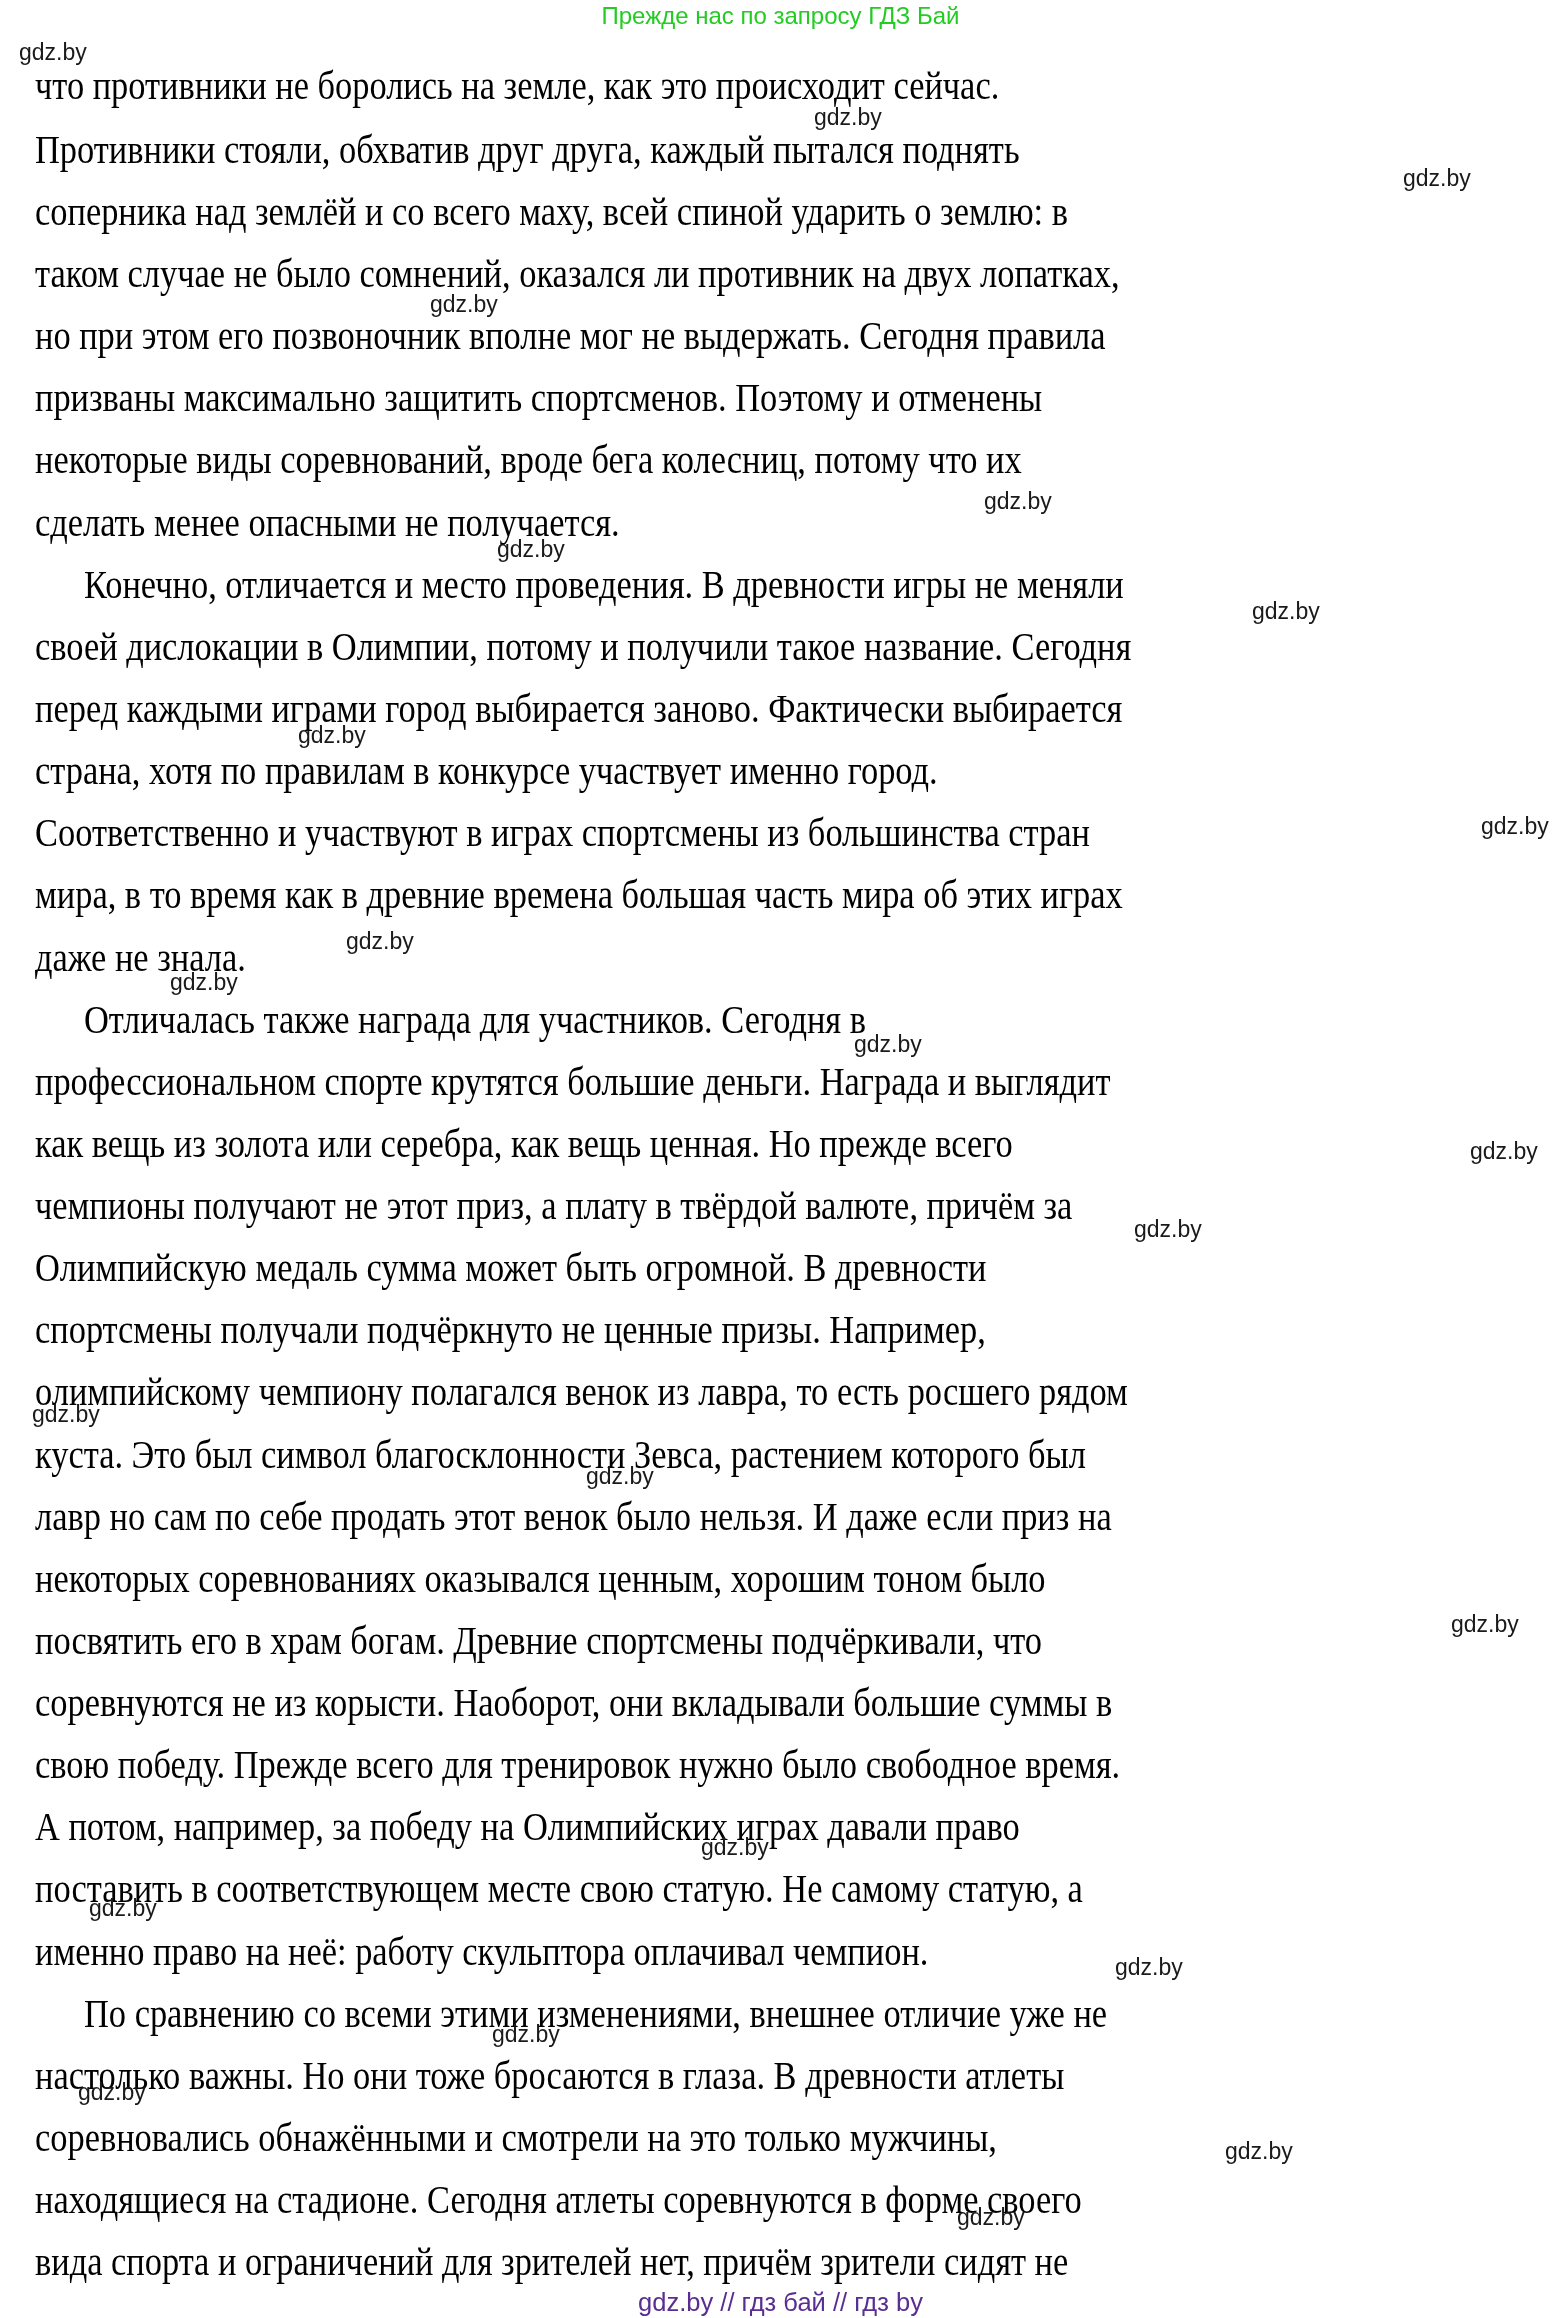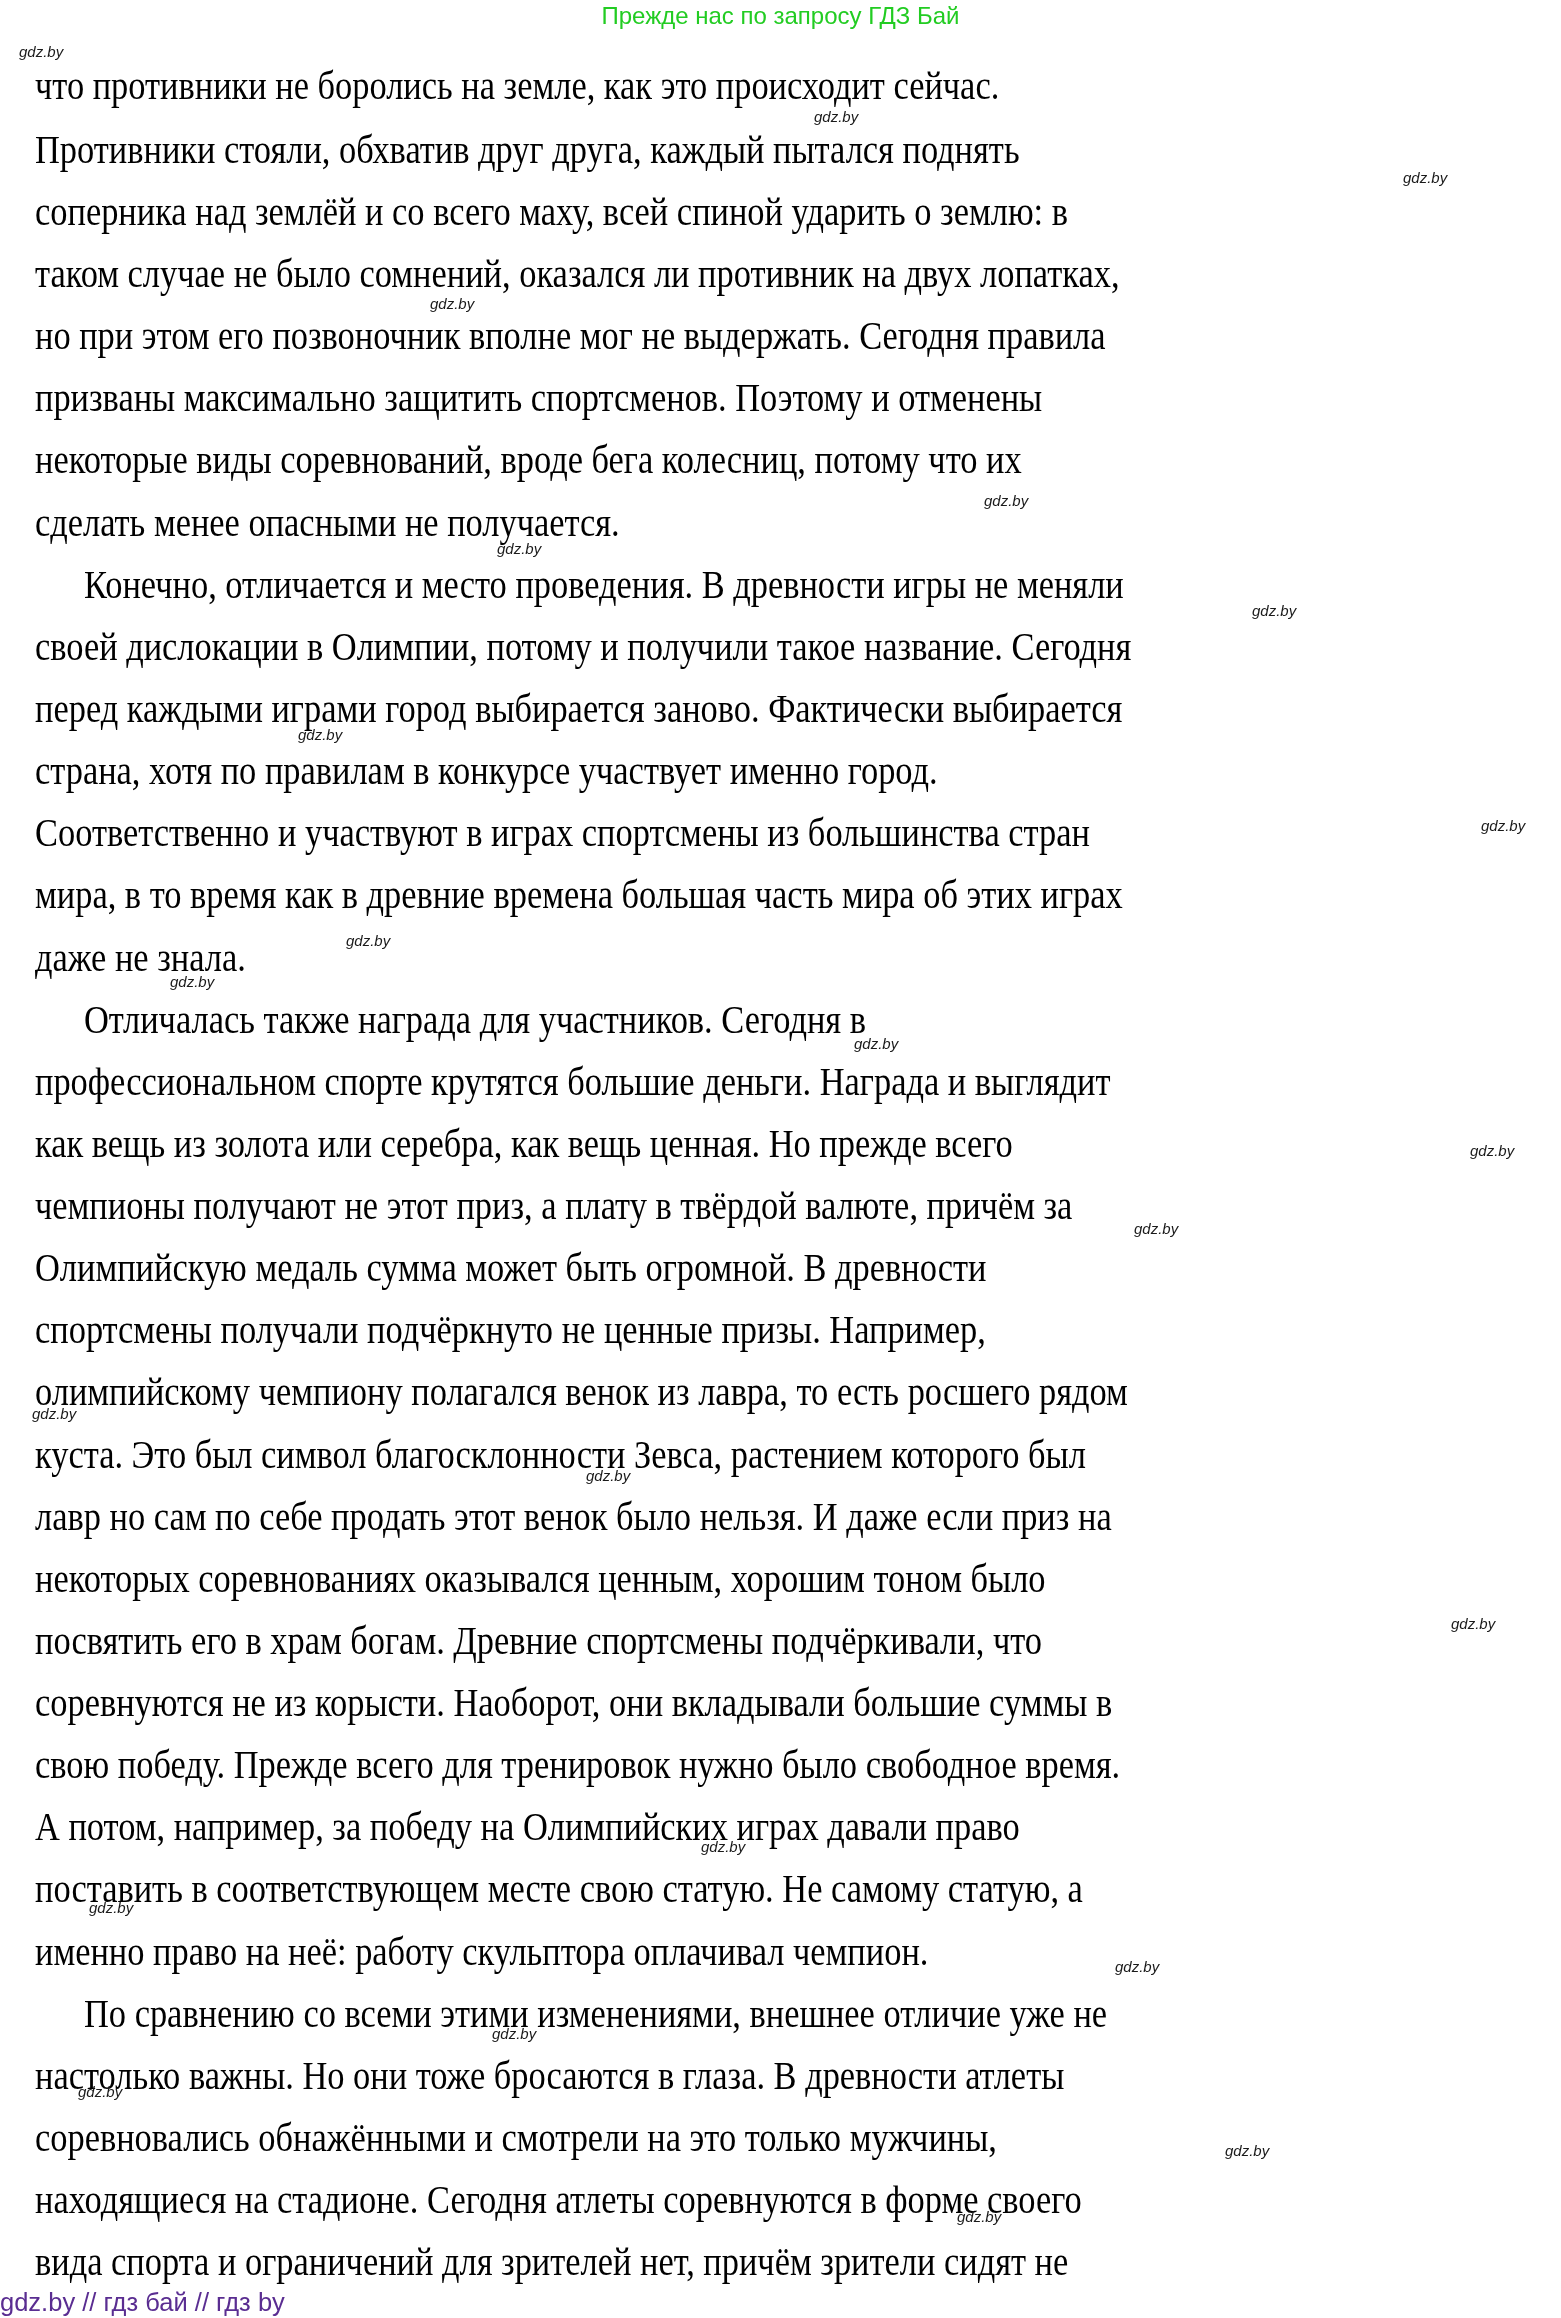--- a/index.html
+++ b/index.html
@@ -11,25 +11,25 @@
   }
   .page { position: absolute; left: 0; top: 0; width: 1561px; height: 2319px; }
   .line {
     position: absolute; left: 35px;
     font-family: "Liberation Serif", serif; font-size: 40px; line-height: 48px;
     color: #000000; white-space: nowrap;
     transform-origin: left top; transform: scaleX(0.86);
   }
   .line.indent { left: 84px; }
   .wm {
-    position: absolute; font-family: "Liberation Sans", sans-serif; font-size: 15px;
-    line-height: 24px; color: #1a1a1a; white-space: nowrap; font-style: italic;
+    position: absolute; font-family: "Liberation Sans", sans-serif; font-size: 23px;
+    line-height: 24px; color: #1a1a1a; white-space: nowrap;
   }
   .footer {
-    position: absolute; left: 0; top: 2286px; width: 1561px; text-align: left;
+    position: absolute; left: 0; top: 2286px; width: 1561px; text-align: center;
     color: #5a2d91; font-family: "Liberation Sans", sans-serif; font-size: 25.5px; line-height: 32px;
   }
 </style>
 </head>
 <body>
 
 <div class="header">Прежде нас по запросу ГДЗ Бай</div>
 
 <div class="page" id="page">
     <div class="line" style="top: 62px;">что противники не боролись на земле, как это происходит сейчас.</div>

